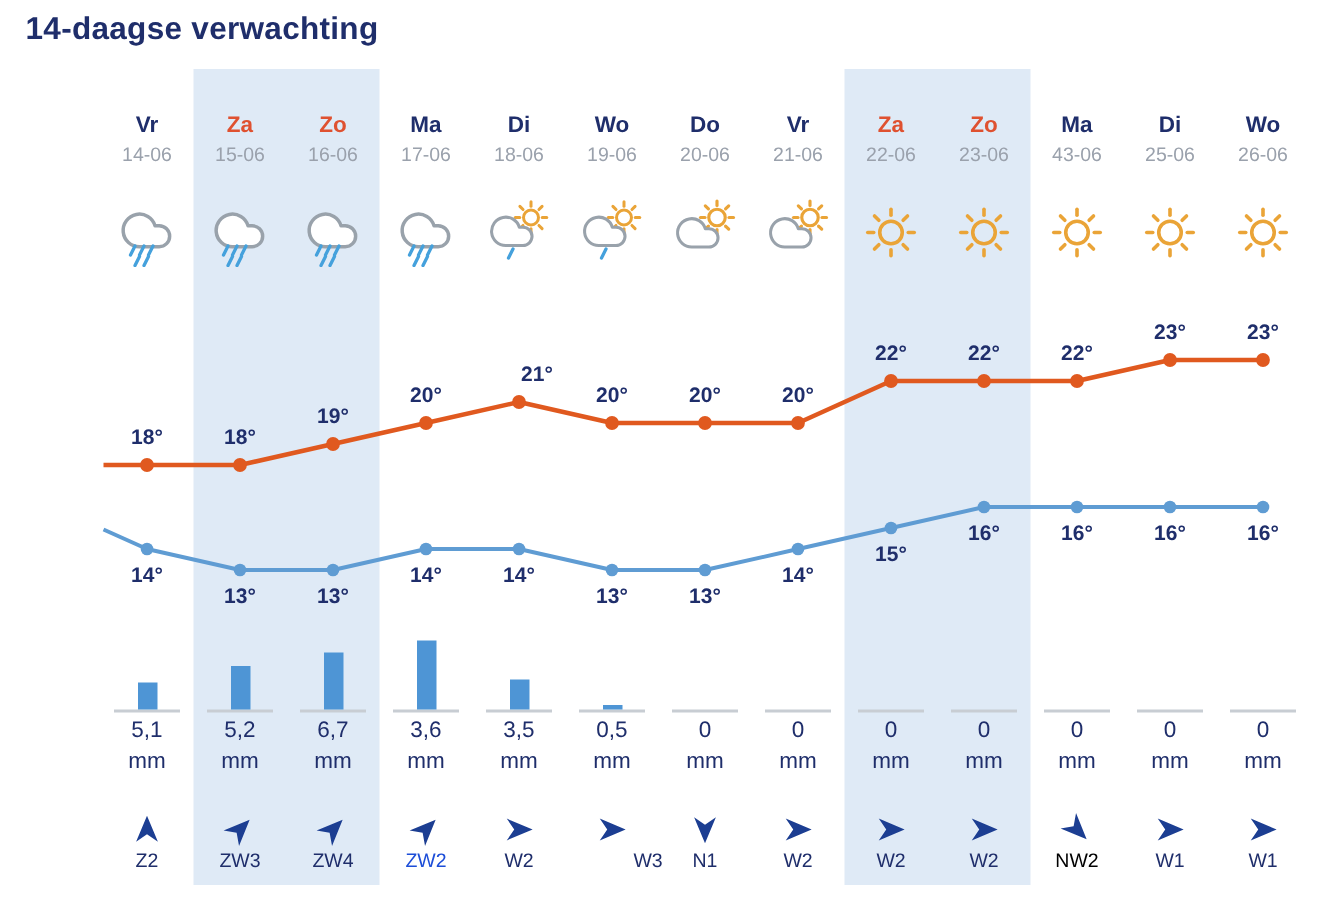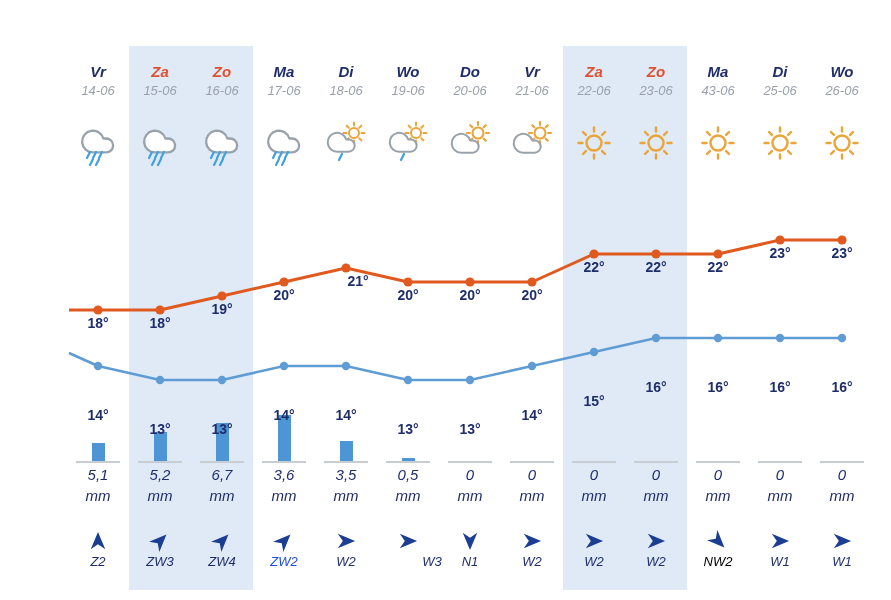--- a/index.html
+++ b/index.html
@@ -1,41 +1,42 @@
 <!DOCTYPE html>
 <html><head>
 <meta charset="utf-8">
 <style>
   * { margin:0; padding:0; box-sizing:border-box; }
   body { background:#fff; font-family:"Liberation Sans", sans-serif; }
   .screen { position:relative; width:891px; height:600px; background:#ffffff; overflow:hidden; }
   .title { position:absolute; left:17px; top:8px; font-size:21px; font-weight:700; letter-spacing:.2px; }
   .band { position:absolute; top:46px; height:544px; width:124px; z-index:0; }
-  .grid { position:absolute; left:67px; top:46px; display:grid; grid-template-columns:repeat(13,62px); z-index:1;font-style:italic; }
+  .grid { position:absolute; left:67px; top:58px; display:grid; grid-template-columns:repeat(13,62px); z-index:1; }
   .col { display:flex; flex-direction:column; align-items:center; }
   .day { height:34px; display:flex; align-items:flex-end; justify-content:center; font-size:15px; font-weight:700; }
   .date { height:20px; display:flex; align-items:center; justify-content:center; font-size:13px; }
   .iconslot { height:86px; display:flex; align-items:center; justify-content:center; }
   .chartspace { height:230px; }
   .precipslot { display:flex; flex-direction:column; align-items:center; }
   .barwrap { width:44px; height:47px; display:flex; align-items:flex-end; justify-content:center; }
   .bar { width:13px; }
   .pval { height:20px; display:flex; align-items:flex-end; justify-content:center; font-size:15px; font-weight:500; }
   .pmm { height:21px; display:flex; align-items:flex-end; justify-content:center; font-size:15px; font-weight:500; }
   .windslot { margin-top:25px; display:flex; flex-direction:column; align-items:center; }
   .arrow { height:24px; display:flex; align-items:center; justify-content:center; }
   .arrow svg { display:block; }
   .wlabel { font-size:13px; margin-top:1px; }
   #chart { position:absolute; left:67px; top:186px; z-index:1; overflow:visible; pointer-events:none; }
-  .tlabel { position:absolute; width:44px; text-align:center; font-size:14px; font-weight:700; z-index:2; pointer-events:none;margin-top:32px; }
+  .tlabel { position:absolute; width:44px; text-align:center; font-size:14px; font-weight:700; z-index:2; pointer-events:none; }
 </style>
 </head>
 <body>
 
 <div class="screen">
+  <div class="title" style="color: rgb(31, 46, 107);">14-daagse verwachting</div>
   <div class="band" id="band1" style="background: rgb(223, 234, 246); left: 129px;"></div>
   <div class="band" id="band2" style="background: rgb(223, 234, 246); left: 563px;"></div>
   <div class="grid" id="grid">
       <div class="col">
         <div class="day" style="color: rgb(31, 46, 107);">Vr</div>
         <div class="date" style="color: rgb(154, 161, 172);">14-06</div>
         <div class="iconslot">
           <svg width="46" height="46" viewBox="0 0 46 46">
             <path d="M17.5 19H9a7 7 0 1 1 6.71-9h1.79a4.5 4.5 0 1 1 0 9Z" transform="translate(4,3) scale(1.55)" fill="#fff" stroke="#99a2ab" stroke-width="1.5" stroke-linejoin="round" stroke-linecap="round"></path>
             <line x1="15" y1="32" x2="12" y2="38" stroke="#45a1dc" stroke-width="2.2" stroke-linecap="round"></line>

